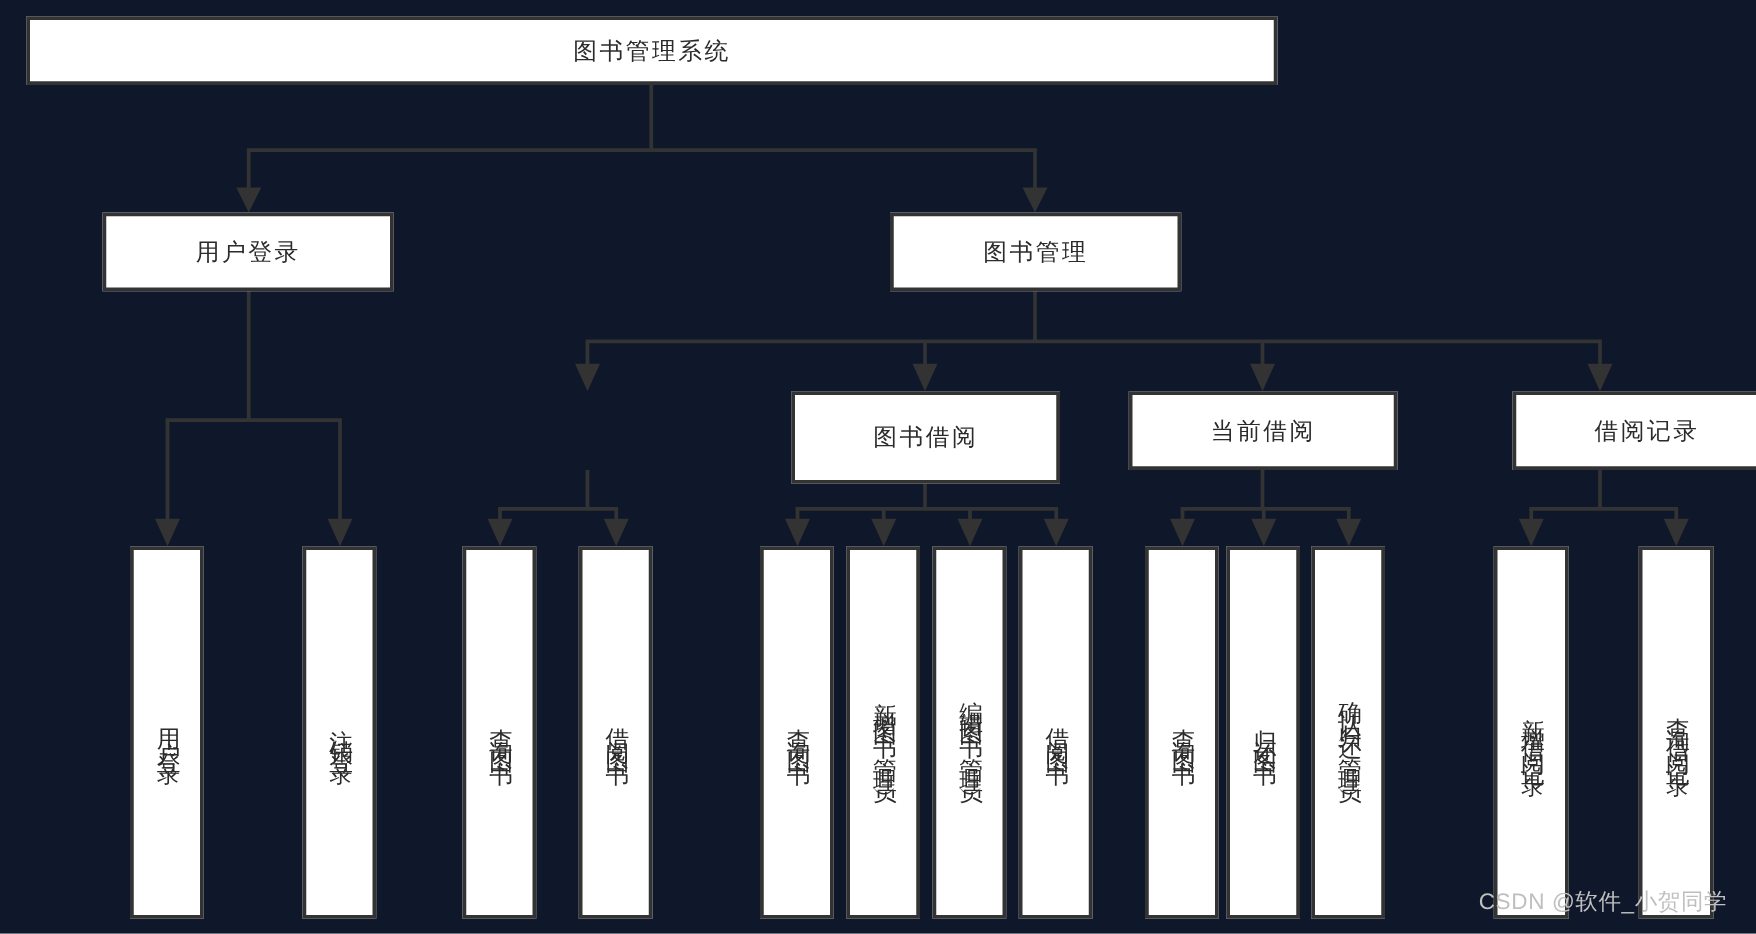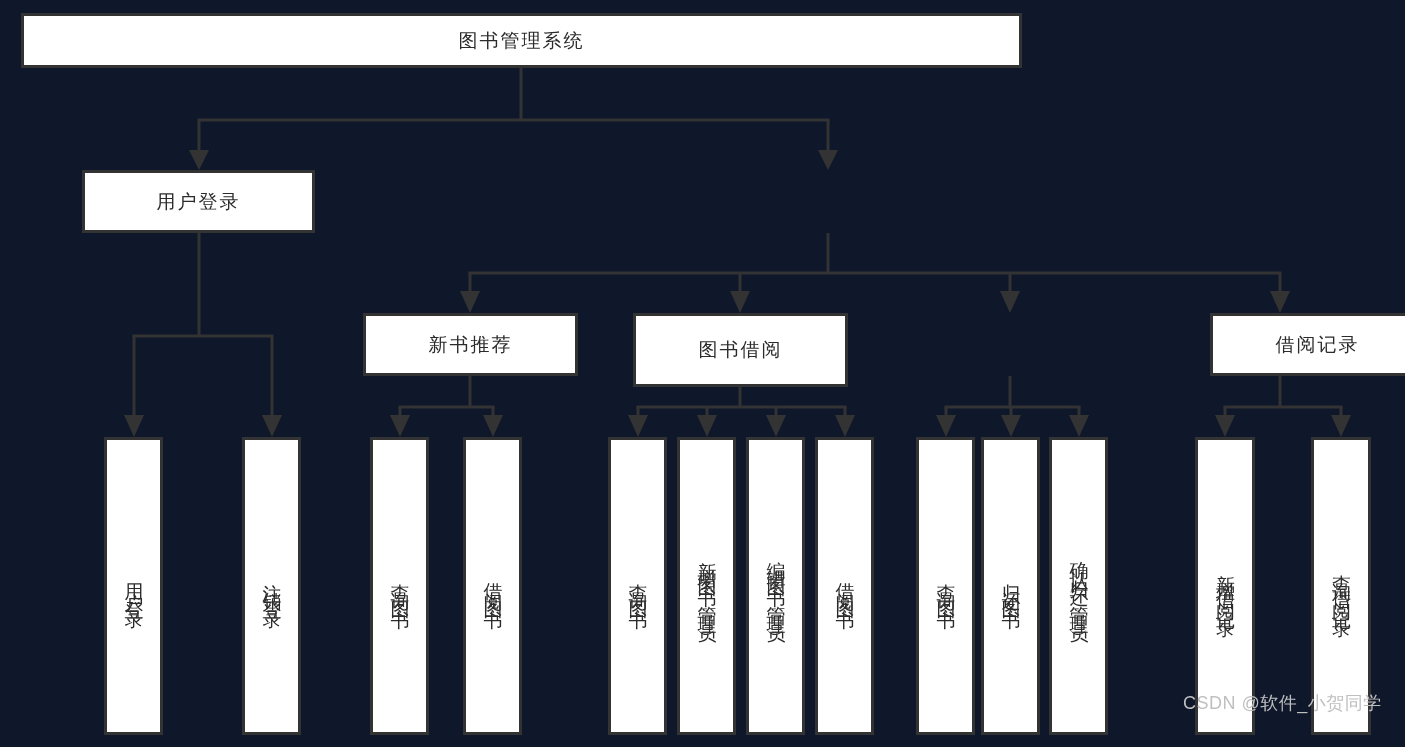--- a/index.html
+++ b/index.html
@@ -30,21 +30,21 @@
   .leaf .v-label{
     writing-mode:vertical-rl;
     text-orientation:mixed;
     font-size:19px;
     letter-spacing:9px;
     line-height:1.2;
     color:#2b2b2b;
   }
   .watermark{
     position:absolute;
-    left:1183px;top:691px;
+    left:1183px;top:709px;
     font-size:18px;
     letter-spacing:0.5px;
     color:#bfbfbf;
     white-space:nowrap;
     z-index:5;
   }
 </style>
 </head>
 <body>
 
@@ -112,26 +112,29 @@
     <polygon points="1331,415 1351,415 1341,437"></polygon>
   </svg>
 
   <div class="node" style="left:21px;top:13px;width:1001px;height:55px;">
     <span class="h-label">图书管理系统</span>
   </div>
 
   <div class="node" style="left:82px;top:170px;width:233px;height:63px;">
     <span class="h-label">用户登录</span>
   </div>
+  <div class="node" style="left:712px;top:170px;width:233px;height:63px;">
+    <span class="h-label">图书管理</span>
+  </div>
 
-  <div class="node" style="left:363px;top:313px;width:215px;height:63px;">
-    <span class="h-label">新书推荐</span>
-  </div>
   <div class="node" style="left:633px;top:313px;width:215px;height:74px;">
     <span class="h-label">图书借阅</span>
+  </div>
+  <div class="node" style="left:903px;top:313px;width:215px;height:63px;">
+    <span class="h-label">当前借阅</span>
   </div>
   <div class="node" style="left:1173px;top:313px;width:215px;height:63px;margin-left:37px;">
     <span class="h-label">借阅记录</span>
   </div>
 
   <div class="node leaf" style="left:104px;top:437px;width:59px;height:298px;">
     <span class="v-label">用户登录</span>
   </div>
   <div class="node leaf" style="left:242px;top:437px;width:59px;height:298px;">
     <span class="v-label">注销登录</span>

